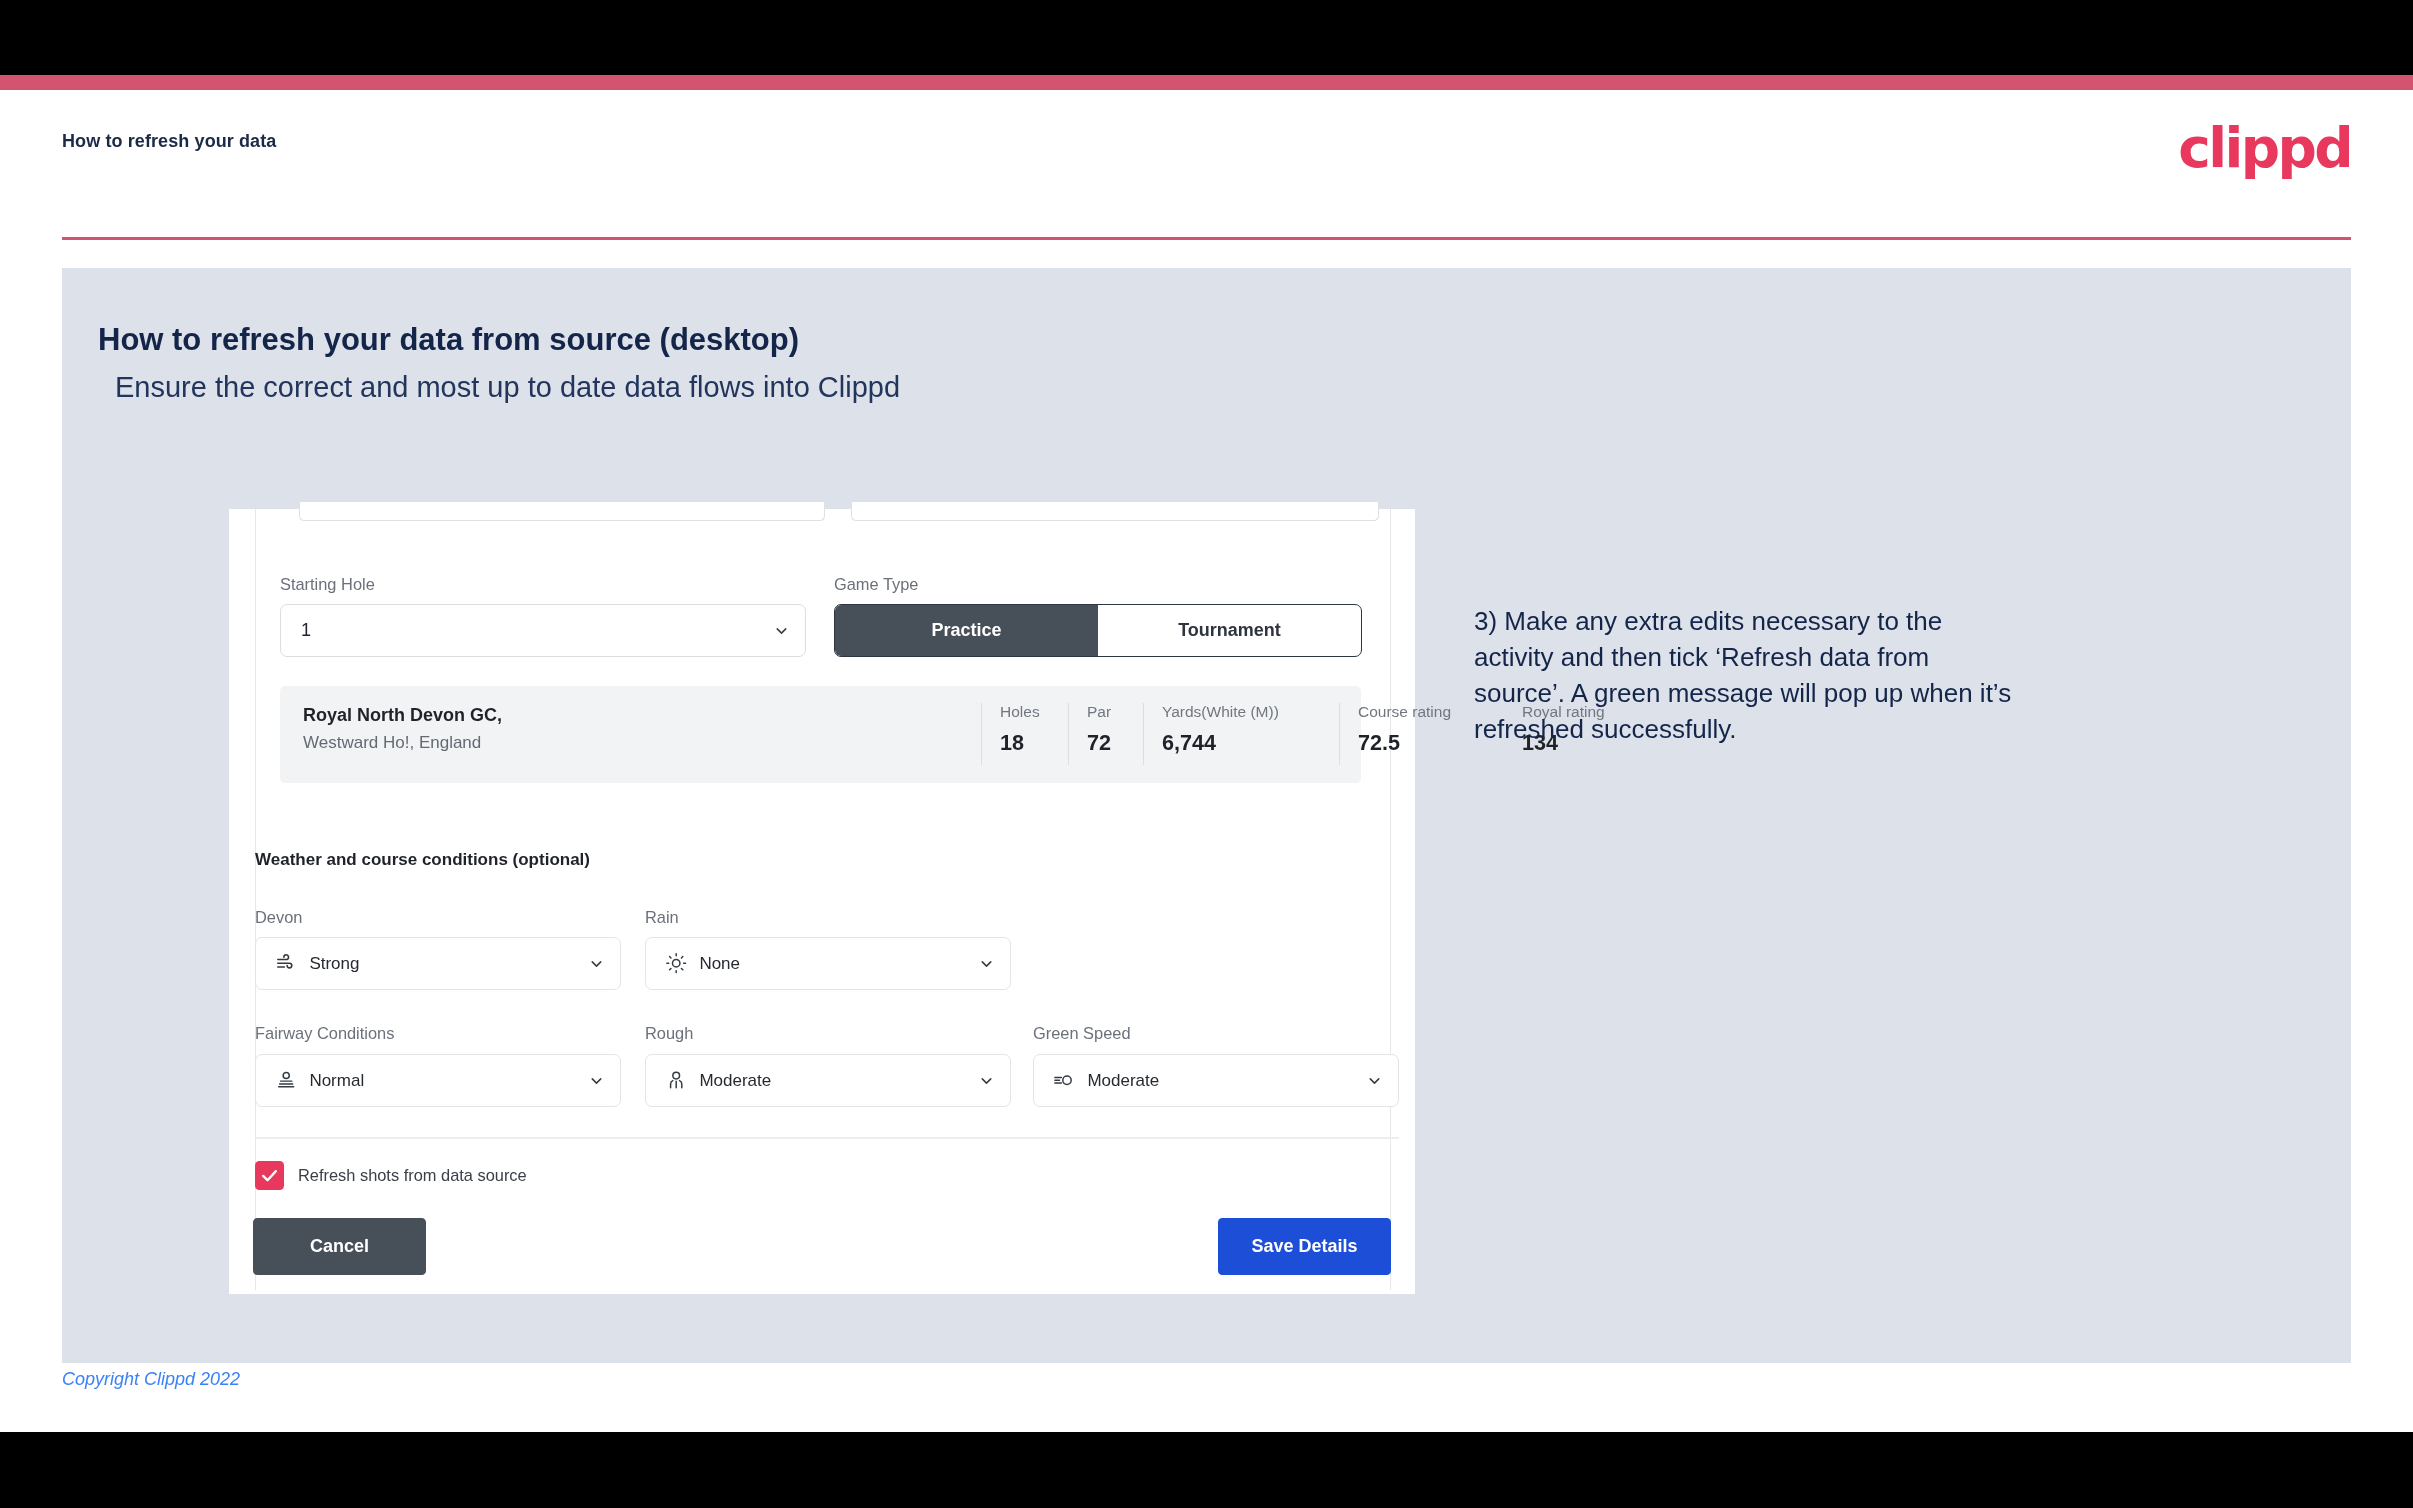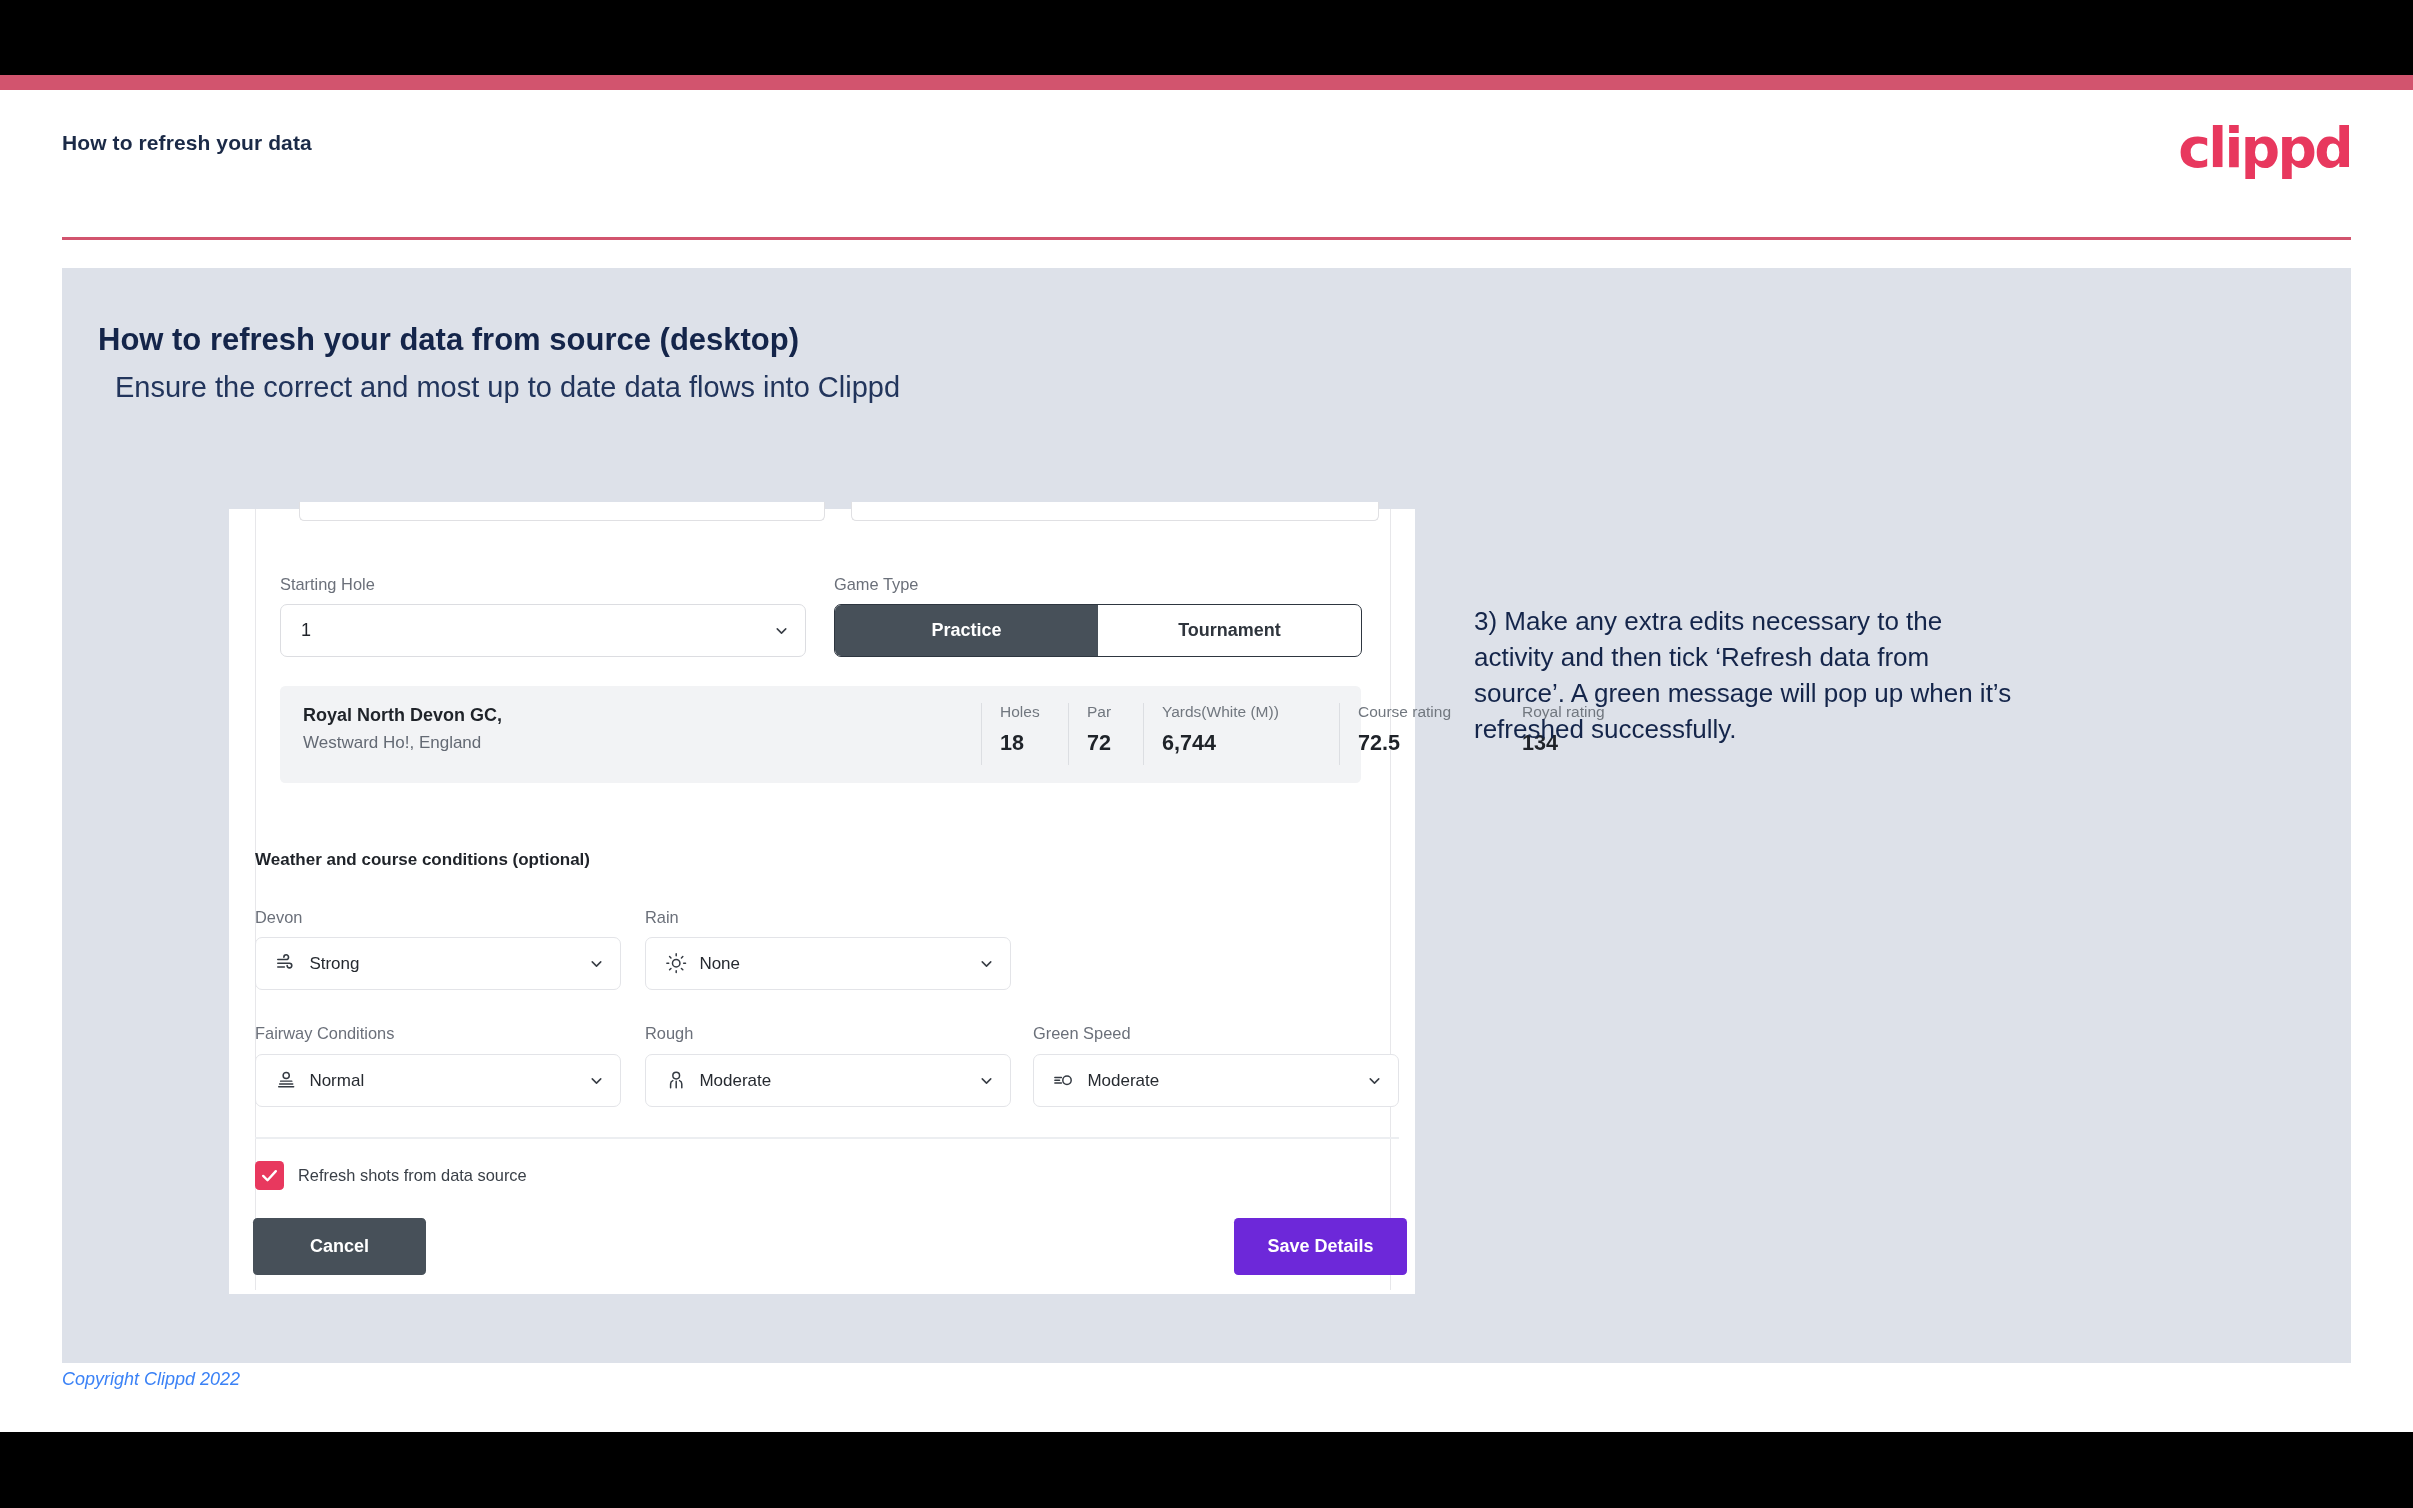--- a/index.html
+++ b/index.html
@@ -29,21 +29,21 @@
   .bar-bottom-black {
     position: absolute; left: 0; top: 1432px;
     width: 2413px; height: 76px;
     background: #000000;
   }
 
   
   .slide-header-title {
     position: absolute;
     left: 62px; top: 131px;
-    font-size: 21px;
+    font-size: 18px;
     font-weight: bold;
     color: #1b2a47;
     letter-spacing: 0.1px;
   }
   .brand-logo {
     position: absolute;
     right: 62px; top: 121px;
     font-size: 55px;
     font-weight: bold;
     color: #e8385e;
@@ -299,22 +299,21 @@
     box-sizing: border-box;
   }
   #cancel-button {
     left: 253px; top: 1218px;
     width: 173px;
     background: #475059;
   }
   #save-details-button {
     left: 1218px; top: 1218px;
     width: 173px;
-    background: #6d28d9;
-    margin-left: 16px;
+    background: #1d4ed8;
   }
 
   
   .instructions {
     position: absolute;
     left: 1474px; top: 604px;
     width: 552px;
     font-size: 26px;
     line-height: 1.38;
     color: #14254a;

